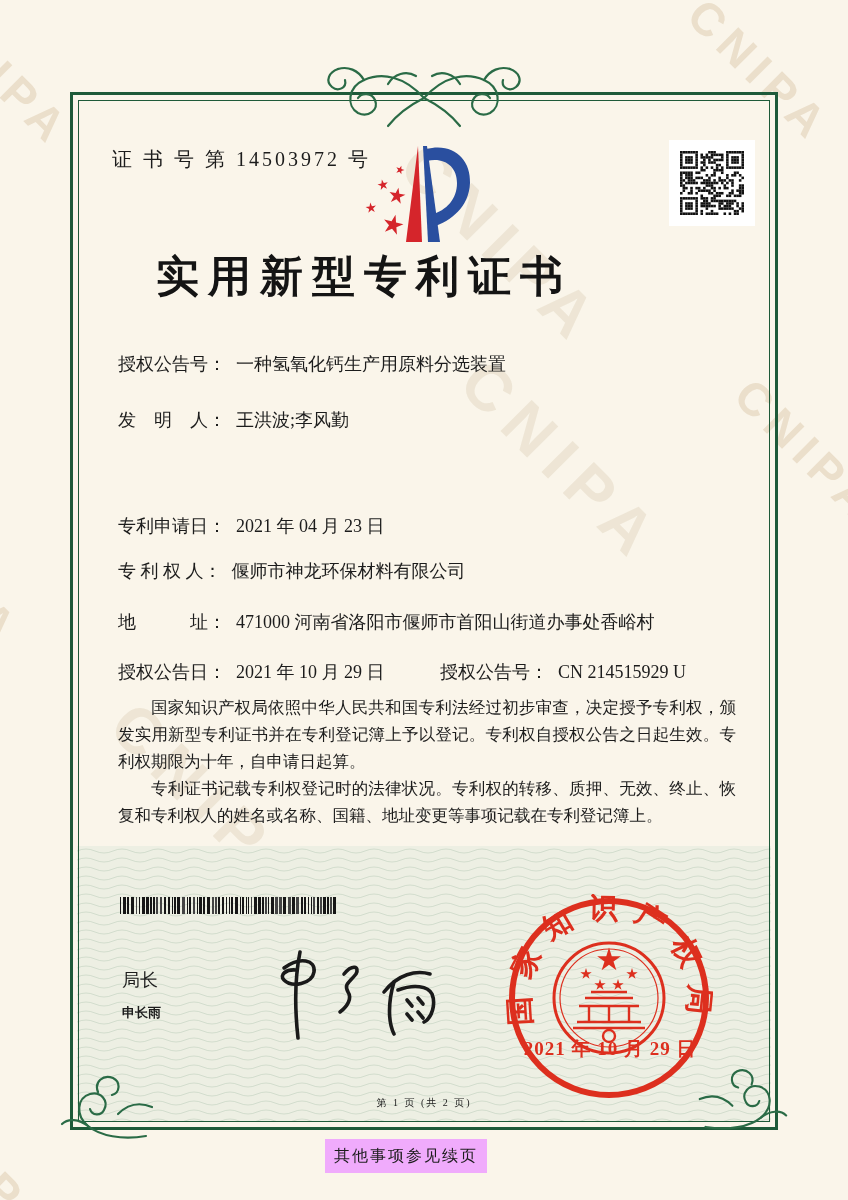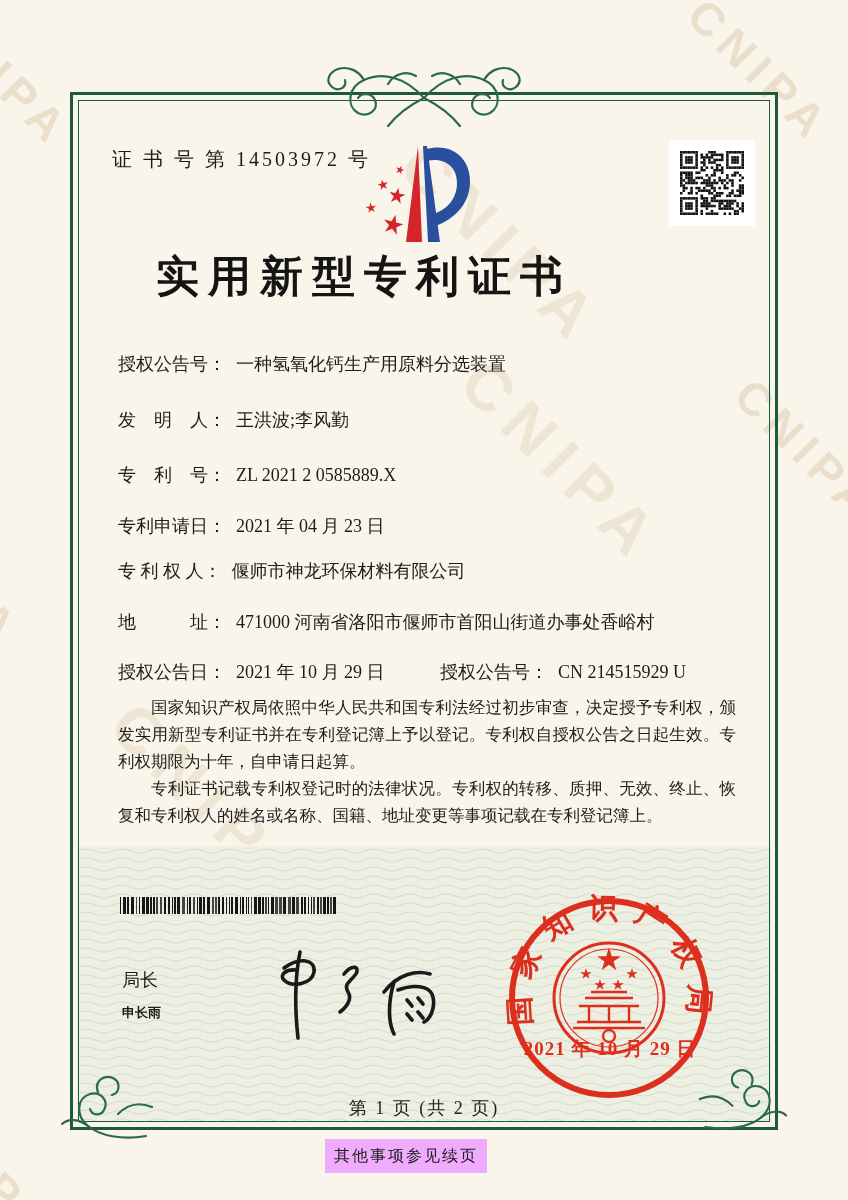--- a/index.html
+++ b/index.html
@@ -43,21 +43,21 @@
   .body-text p{margin:0;text-indent:2em;}
 
   .barcode{position:absolute;left:120px;top:897px;width:218px;height:17px;}
   .sig-title{position:absolute;left:122px;top:968px;font-size:18px;font-weight:400;color:#1c1c1c;}
   .sig-name{position:absolute;left:122px;top:1004px;font-size:13px;font-weight:600;color:#1c1c1c;}
   .sig-script{position:absolute;left:248px;top:940px;width:200px;height:108px;}
 
   .seal{position:absolute;left:505px;top:894px;width:208px;height:208px;}
   .seal-date{position:absolute;left:517px;top:1036px;width:186px;text-align:center;font-size:19px;
              letter-spacing:1px;color:#dd2f1e;font-weight:600;}
-  .page-info{position:absolute;left:0;top:1096px;width:848px;text-align:center;font-size:18px;
+  .page-info{position:absolute;left:0;top:1096px;width:848px;text-align:center;font-size:10px;
              letter-spacing:2px;color:#222;}
   .cont-note{position:absolute;left:325px;top:1139px;width:162px;height:34px;line-height:34px;
              background:#f0abfc;text-align:center;font-size:16px;color:#1c1c1c;letter-spacing:2px;}
 </style>
 </head>
 <body>
 
 <div class="paper">
 
   <div class="wm wm-tl">CNIPA</div>
@@ -490,23 +490,20 @@
   </div>
 
   <h1 class="title">实用新型专利证书</h1>
 
   <div class="field f0">
     <span class="flabel">授权公告号：</span><span class="fvalue">一种氢氧化钙生产用原料分选装置</span>
   </div>
   <div class="field f1">
     <span class="flabel">发　明　人：</span><span class="fvalue">王洪波;李风勤</span>
   </div>
-  <div class="field f2">
-    <span class="flabel">专　利　号：</span><span class="fvalue">ZL 2021 2 0585889.X</span>
-  </div>
   <div class="field f3">
     <span class="flabel">专利申请日：</span><span class="fvalue">2021 年 04 月 23 日</span>
   </div>
   <div class="field f4">
     <span class="flabel">专 利 权 人：</span><span class="fvalue">偃师市神龙环保材料有限公司</span>
   </div>
   <div class="field f5">
     <span class="flabel">地　　　址：</span><span class="fvalue">471000 河南省洛阳市偃师市首阳山街道办事处香峪村</span>
   </div>
   <div class="field f6">

